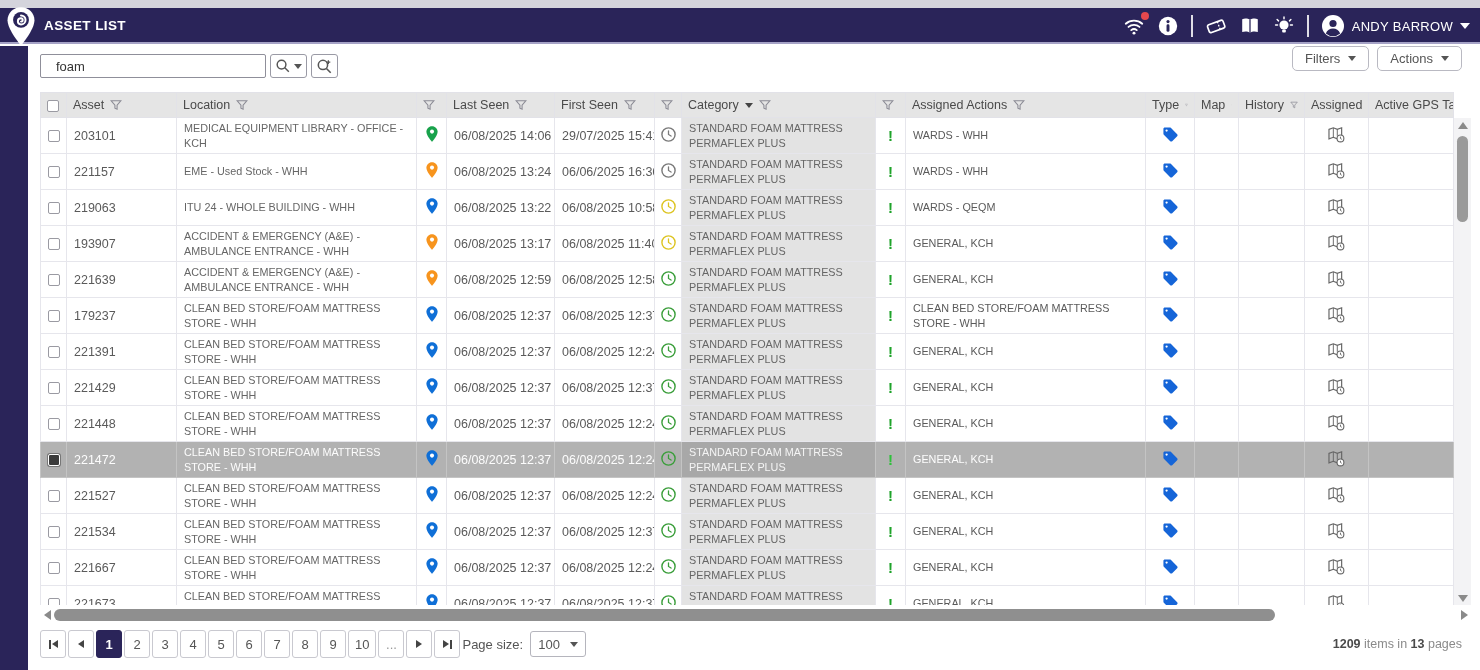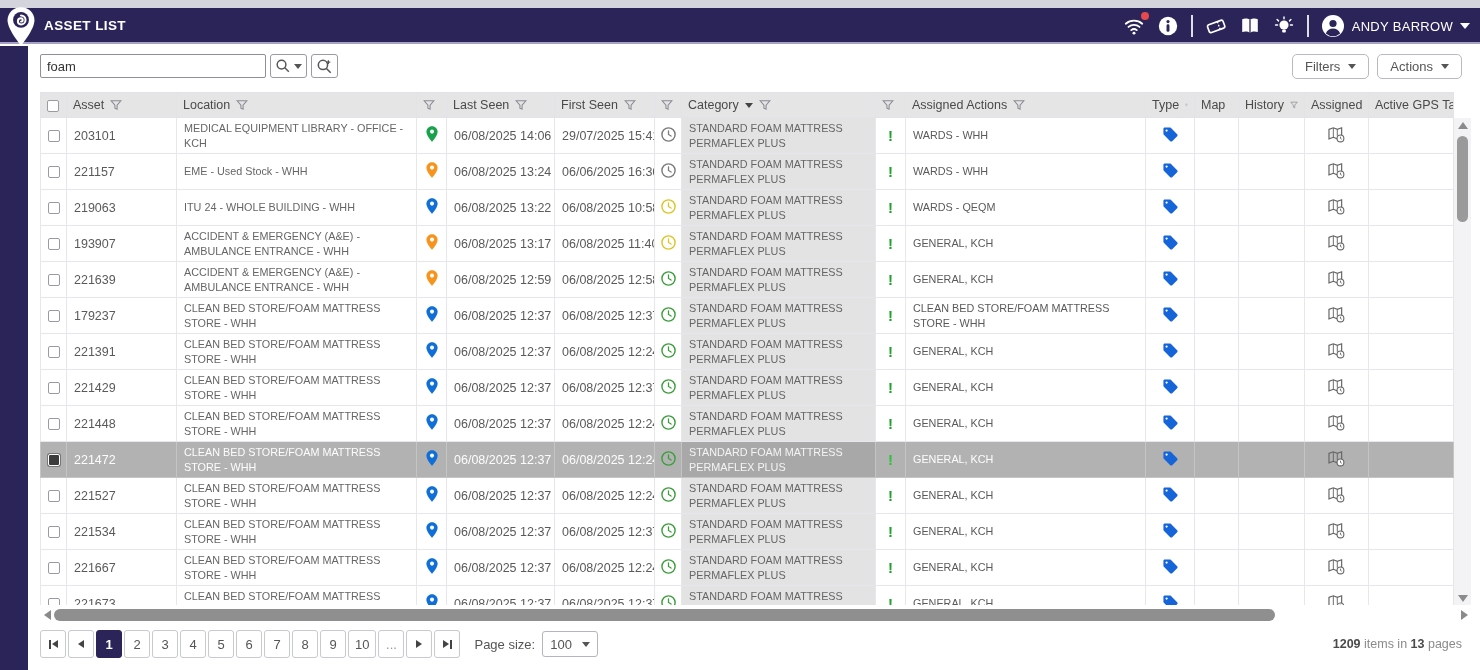--- a/index.html
+++ b/index.html
@@ -15,24 +15,24 @@
   .hdr-divider{width:2px;height:22px;background:#fff;opacity:.85}
   .hdr-ic{position:relative;display:flex;align-items:center;justify-content:center}
   .red-dot{position:absolute;top:-3px;right:-4px;width:8px;height:8px;border-radius:50%;background:#e5484d}
   .user-box{display:flex;align-items:center;gap:7px}
   .user-name{font-weight:normal;font-size:13px;letter-spacing:.3px}
   .caret-down{width:0;height:0;border-left:5px solid transparent;border-right:5px solid transparent;border-top:6px solid #fff}
   .left-rail{position:absolute;left:0;top:46px;bottom:0;width:28px;background:#2a2459}
   
   .content{position:absolute;left:28px;top:46px;right:0;bottom:0;background:#fff}
   .toolbar{position:relative;height:40px;padding:8px 0 0 12px;display:flex;align-items:flex-start;gap:4px}
-  .search-input{width:226px;height:24px;border:1px solid #8f8f9a;padding:2px 6px;font-size:13px;color:#333;font-family:inherit;border-radius:2px;background:#fff}
+  .search-input{width:226px;height:24px;border:1px solid #8f8f9a;padding:2px 15px;font-size:13px;color:#333;font-family:inherit;border-radius:2px;background:#fff}
   .tb-btn{height:24px;border:1px solid #9a9aa5;background:#fff;border-radius:3px;display:flex;align-items:center;justify-content:center;padding:0 4px;gap:3px;cursor:pointer}
   .small-caret{width:0;height:0;border-left:4px solid transparent;border-right:4px solid transparent;border-top:5px solid #555}
-  .right-btns{position:absolute;right:18px;top:8px;display:flex;gap:8px}
+  .right-btns{position:absolute;right:18px;top:0;display:flex;gap:8px}
   .pill-btn{display:flex;align-items:center;gap:8px;border:1px solid #b9b9c2;background:#fff;border-radius:5px;height:25px;padding:0 12px;font-size:13px;color:#555;cursor:pointer}
   
   .table-zone{position:relative;margin:6px 0 0 12px;width:1431px}
   .grid-clip{width:1414px;height:513px;overflow:hidden}
   table{border-collapse:collapse;table-layout:fixed;width:1414px}
   th{height:25px;border:1px solid #e2e2e8;font-weight:normal;font-size:12.5px;color:#4a4a4a;text-align:left;padding:0 6px;white-space:nowrap;overflow:hidden;background:#e5e5e5}
   th .th-inner{display:flex;align-items:center;gap:6px}
   td{border:1px solid #e6e6ec;height:36px;padding:2px 7px;font-size:12.5px;color:#5a5a5a;overflow:hidden;white-space:nowrap;background:#fff}
   td.wrap{white-space:normal;font-size:10.8px;line-height:1.3;color:#666}
   td.cat{background:#e3e3e3;white-space:normal;font-size:10.8px;line-height:1.3;color:#666}
@@ -61,21 +61,21 @@
   .hs-thumb{position:absolute;left:0;top:0;height:12px;width:87%;background:#8f8f8f;border-radius:7px}
   
   .pager-row{position:relative;display:flex;align-items:center;margin:7px 0 0 12px;height:30px}
   .pg-btn{min-width:26px;height:28px;border:1px solid #c9c9d0;background:#fff;border-radius:3px;display:flex;align-items:center;justify-content:center;font-size:13px;color:#555;margin-right:2px;cursor:pointer;padding:0 6px}
   .pg-btn.active{background:#2a2459;color:#fff;border-color:#2a2459;font-weight:bold}
   .pg-btn.dots{color:#999;cursor:default}
   .pg-nav{display:flex;align-items:center;gap:1px}
   .bar{width:2px;height:9px;background:#444}
   .ptri-l{width:0;height:0;border-top:4.5px solid transparent;border-bottom:4.5px solid transparent;border-right:6px solid #444}
   .ptri-r{width:0;height:0;border-top:4.5px solid transparent;border-bottom:4.5px solid transparent;border-left:6px solid #444}
-  .page-size-wrap{display:flex;align-items:center;gap:7px;margin-left:12px}
+  .page-size-wrap{display:flex;align-items:center;gap:7px;}
   .ps-label{font-size:13px;color:#555}
   .ps-select{display:flex;align-items:center;justify-content:space-between;width:56px;height:26px;border:1px solid #b5b5bd;border-radius:3px;padding:0 7px;font-size:13px;color:#555;cursor:pointer;background:#fff}
   .summary{position:absolute;right:18px;font-size:12.5px;color:#8a8a8a}
   .summary b{color:#4a4a4a}
 </style>
 </head>
 <body>
 
 <svg width="0" height="0" style="position:absolute">
   <defs>

